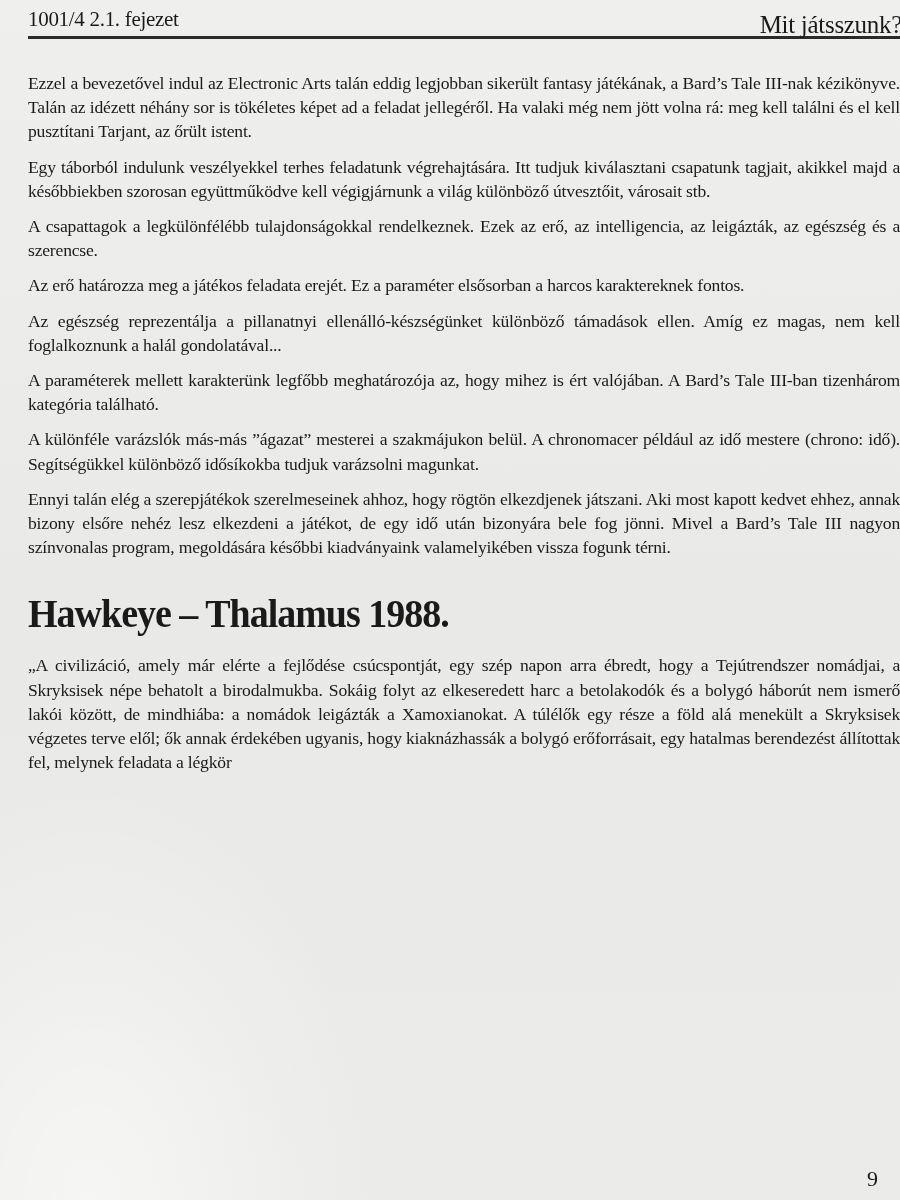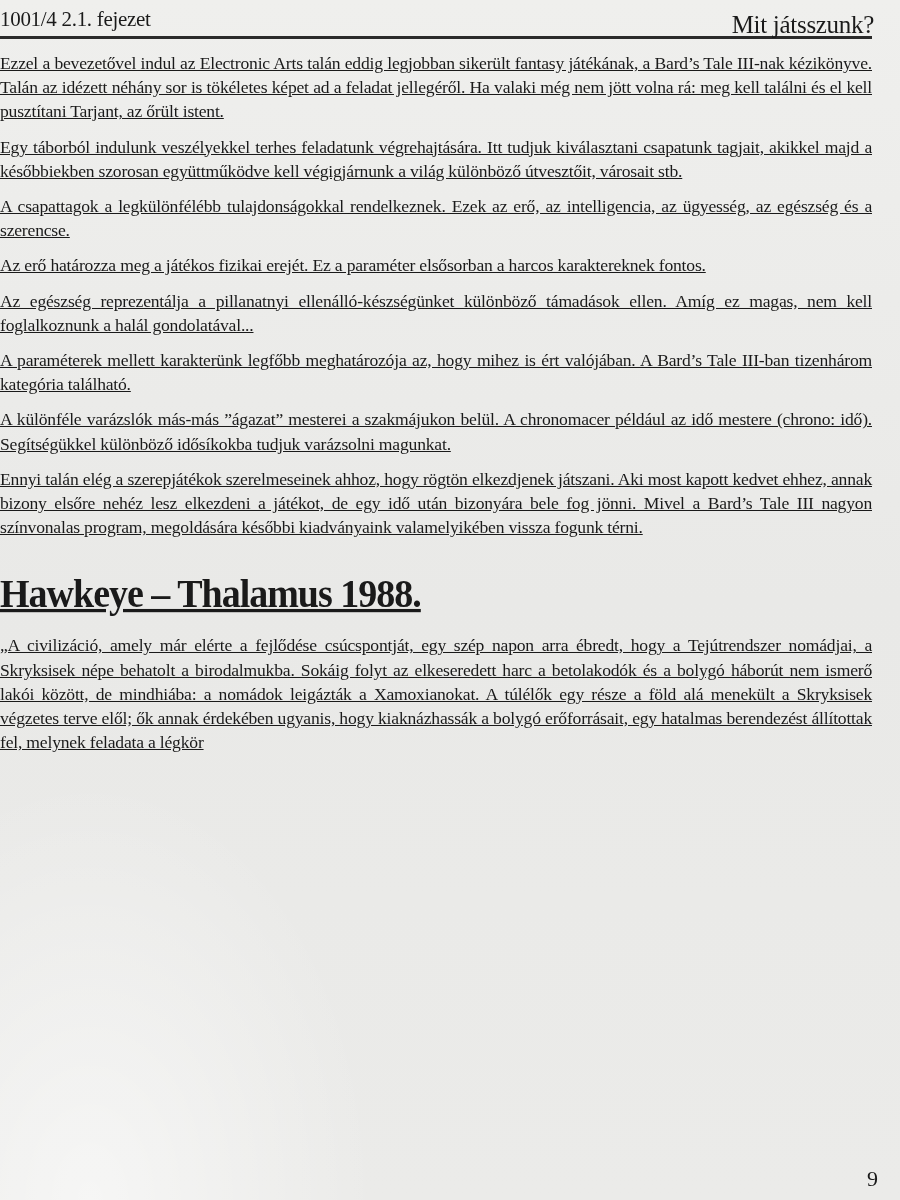--- a/index.html
+++ b/index.html
@@ -18,21 +18,21 @@
     .page-bg {
       position: absolute;
       inset: 0;
       background:
         radial-gradient(ellipse at 10% 100%, rgba(255,255,255,0.55) 0%, rgba(255,255,255,0) 25%),
         linear-gradient(180deg, #efefed 0%, #e9e9e7 50%, #ebebe9 100%);
       z-index: 0;
     }
     .content {
       position: absolute;
-      left: 0;
+      left: 28px;
       top: 0;
       width: 872px;
       z-index: 1;
     }
     .running-header {
       position: relative;
       height: 36px;
       border-bottom: 3px solid #2a2a2a;
       margin-right: 0;
     }
@@ -44,26 +44,25 @@
       letter-spacing: -0.3px;
     }
     .running-header .right {
       position: absolute;
       right: -2px;
       top: 11px;
       font-size: 25px;
       letter-spacing: -0.3px;
     }
     .body-text {
-      margin-top: 12px;
+      margin-top: 32px;
       font-size: 17.6px;
       line-height: 24.2px;
       text-align: justify;
       letter-spacing: -0.2px;
-      text-decoration: underline;
     }
     .body-text p {
       margin: 0 0 11px 0;
     }
     .section-title {
       font-family: "Liberation Serif", "DejaVu Serif", serif;
       font-weight: bold;
       font-size: 38px;
       letter-spacing: -1px;
       margin: 30px 0 20px 0;
@@ -86,22 +85,22 @@
 
 <div class="content">
   <div class="running-header">
     <span class="left">1001/4  2.1. fejezet</span>
     <span class="right">Mit játsszunk?</span>
   </div>
 
   <div class="body-text">
     <p>Ezzel a bevezetővel indul az Electronic Arts talán eddig legjobban sikerült fantasy játékának, a Bard’s Tale III-nak kézikönyve. Talán az idézett néhány sor is tökéletes képet ad a feladat jellegéről. Ha valaki még nem jött volna rá: meg kell találni és el kell pusztítani Tarjant, az őrült istent.</p>
     <p>Egy táborból indulunk veszélyekkel terhes feladatunk végrehajtására. Itt tudjuk kiválasztani csapatunk tagjait, akikkel majd a későbbiekben szorosan együttműködve kell végigjárnunk a világ különböző útvesztőit, városait stb.</p>
-    <p>A csapattagok a legkülönfélébb tulajdonságokkal rendelkeznek. Ezek az erő, az intelligencia, az ügyesség, az egészség és a szerencse.</p>
-    <p>Az erő határozza meg a játékos fizikai erejét. Ez a paraméter elsősorban a harcos karaktereknek fontos.</p>
+    <p>A csapattagok a legkülönfélébb tulajdonságokkal rendelkeznek. Ezek az erő, az intelligencia, az leigázták, az egészség és a szerencse.</p>
+    <p>Az erő határozza meg a játékos feladata erejét. Ez a paraméter elsősorban a harcos karaktereknek fontos.</p>
     <p>Az egészség reprezentálja a pillanatnyi ellenálló-készségünket különböző támadások ellen. Amíg ez magas, nem kell foglalkoznunk a halál gondolatával...</p>
     <p>A paraméterek mellett karakterünk legfőbb meghatározója az, hogy mihez is ért valójában. A Bard’s Tale III-ban tizenhárom kategória található.</p>
     <p>A különféle varázslók más-más ”ágazat” mesterei a szakmájukon belül. A chronomacer például az idő mestere (chrono: idő). Segítségükkel különböző idősíkokba tudjuk varázsolni magunkat.</p>
     <p>Ennyi talán elég a szerepjátékok szerelmeseinek ahhoz, hogy rögtön elkezdjenek játszani. Aki most kapott kedvet ehhez, annak bizony elsőre nehéz lesz elkezdeni a játékot, de egy idő után bizonyára bele fog jönni. Mivel a Bard’s Tale III nagyon színvonalas program, megoldására későbbi kiadványaink valamelyikében vissza fogunk térni.</p>
 
     <h1 class="section-title">Hawkeye – Thalamus 1988.</h1>
 
     <p>„A civilizáció, amely már elérte a fejlődése csúcspontját, egy szép napon arra ébredt, hogy a Tejútrendszer nomádjai, a Skryksisek népe behatolt a birodalmukba. Sokáig folyt az elkeseredett harc a betolakodók és a bolygó háborút nem ismerő lakói között, de mindhiába: a nomádok leigázták a Xamoxianokat. A túlélők egy része a föld alá menekült a Skryksisek végzetes terve elől; ők annak érdekében ugyanis, hogy kiaknázhassák a bolygó erőforrásait, egy hatalmas berendezést állítottak fel, melynek feladata a légkör</p>
   </div>
 </div>

